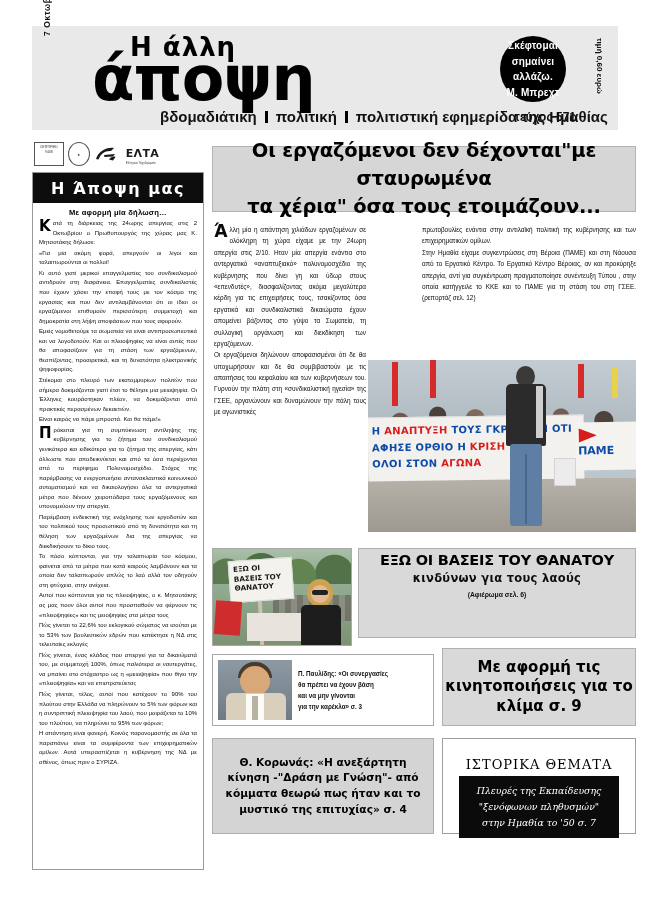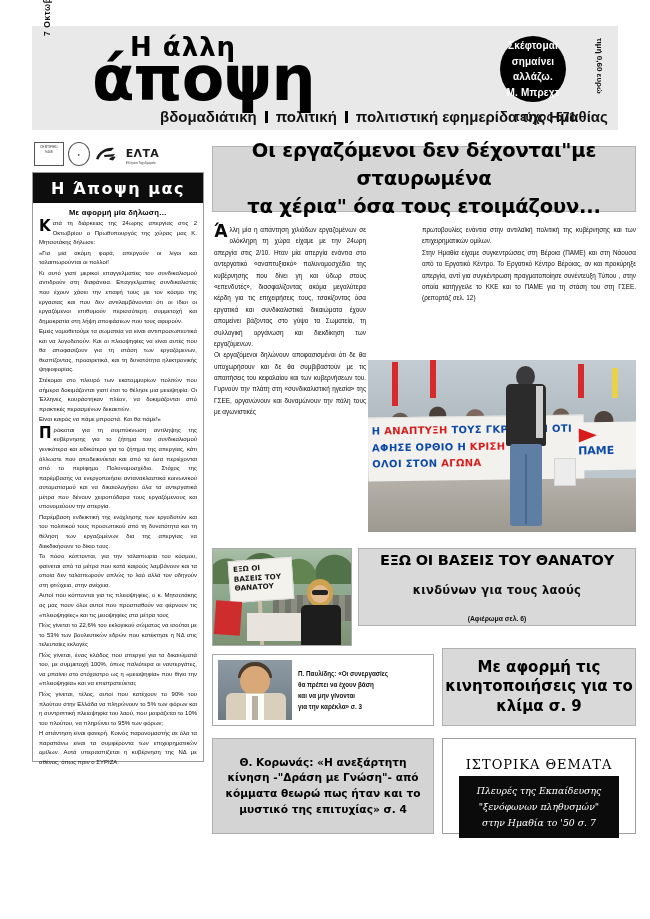--- a/index.html
+++ b/index.html
@@ -163,21 +163,21 @@
   }
   .elta-sub { font-size: 3px; color: #444; display:block; letter-spacing:0; }
   .elta-bird {
     width: 22px; height: 20px;
   }
 
   
   .editorial {
     position: absolute;
     left: 32px; top: 172px;
-    width: 172px; height: 590px;
+    width: 172px; height: 698px;
     border: 1px solid #9a9a9a;
     background: #fff;
   }
   .ed-head {
     background: #0d0d0d;
     color: #fff;
     height: 30px;
     display: flex; align-items: center; justify-content: center;
     font-family: "DejaVu Sans", sans-serif;
     font-size: 16px;
@@ -381,25 +381,25 @@
   .pb-woman .g { position:absolute; left:13px; top:11px; width:16px; height:5px; background:#222; border-radius:2px; }
   .pb-woman .b { position:absolute; left:2px; top:26px; width:40px; height:42px; background:#1d1d1d; border-radius:5px 5px 0 0; }
   .pb-red1 { position:absolute; left:2px; bottom:10px; width:26px; height:34px; background:#cf2d2d; transform: rotate(4deg); }
   .pb-red2 { position:absolute; left:34px; bottom:4px; width:56px; height:28px; background:#e8e4dd; }
   .pb-crowd { position:absolute; left:60px; top:46px; width:80px; height:26px; background: repeating-linear-gradient(90deg,#6d6a63 0 6px,#8b8880 6px 12px); opacity:.8; }
 
   
   .box-bases {
     position: absolute;
     left: 358px; top: 548px;
-    width: 278px; height: 78px;
+    width: 278px; height: 90px;
     background: #d9d9d9;
     border: 1px solid #b0b0b0;
     display: flex; flex-direction: column;
-    align-items: center; justify-content: space-between;
+    align-items: center; justify-content: flex-start;
     text-align: center;
     padding: 3px 6px;
   }
   .bases-t1 {
     font-family: "DejaVu Sans", sans-serif;
     font-size: 14.5px; font-weight: bold; color: #000; letter-spacing: -0.2px;
   }
   .bases-t2 {
     font-family: "DejaVu Sans", sans-serif;
     font-size: 11.5px; font-weight: bold; color: #0c0c0c;

